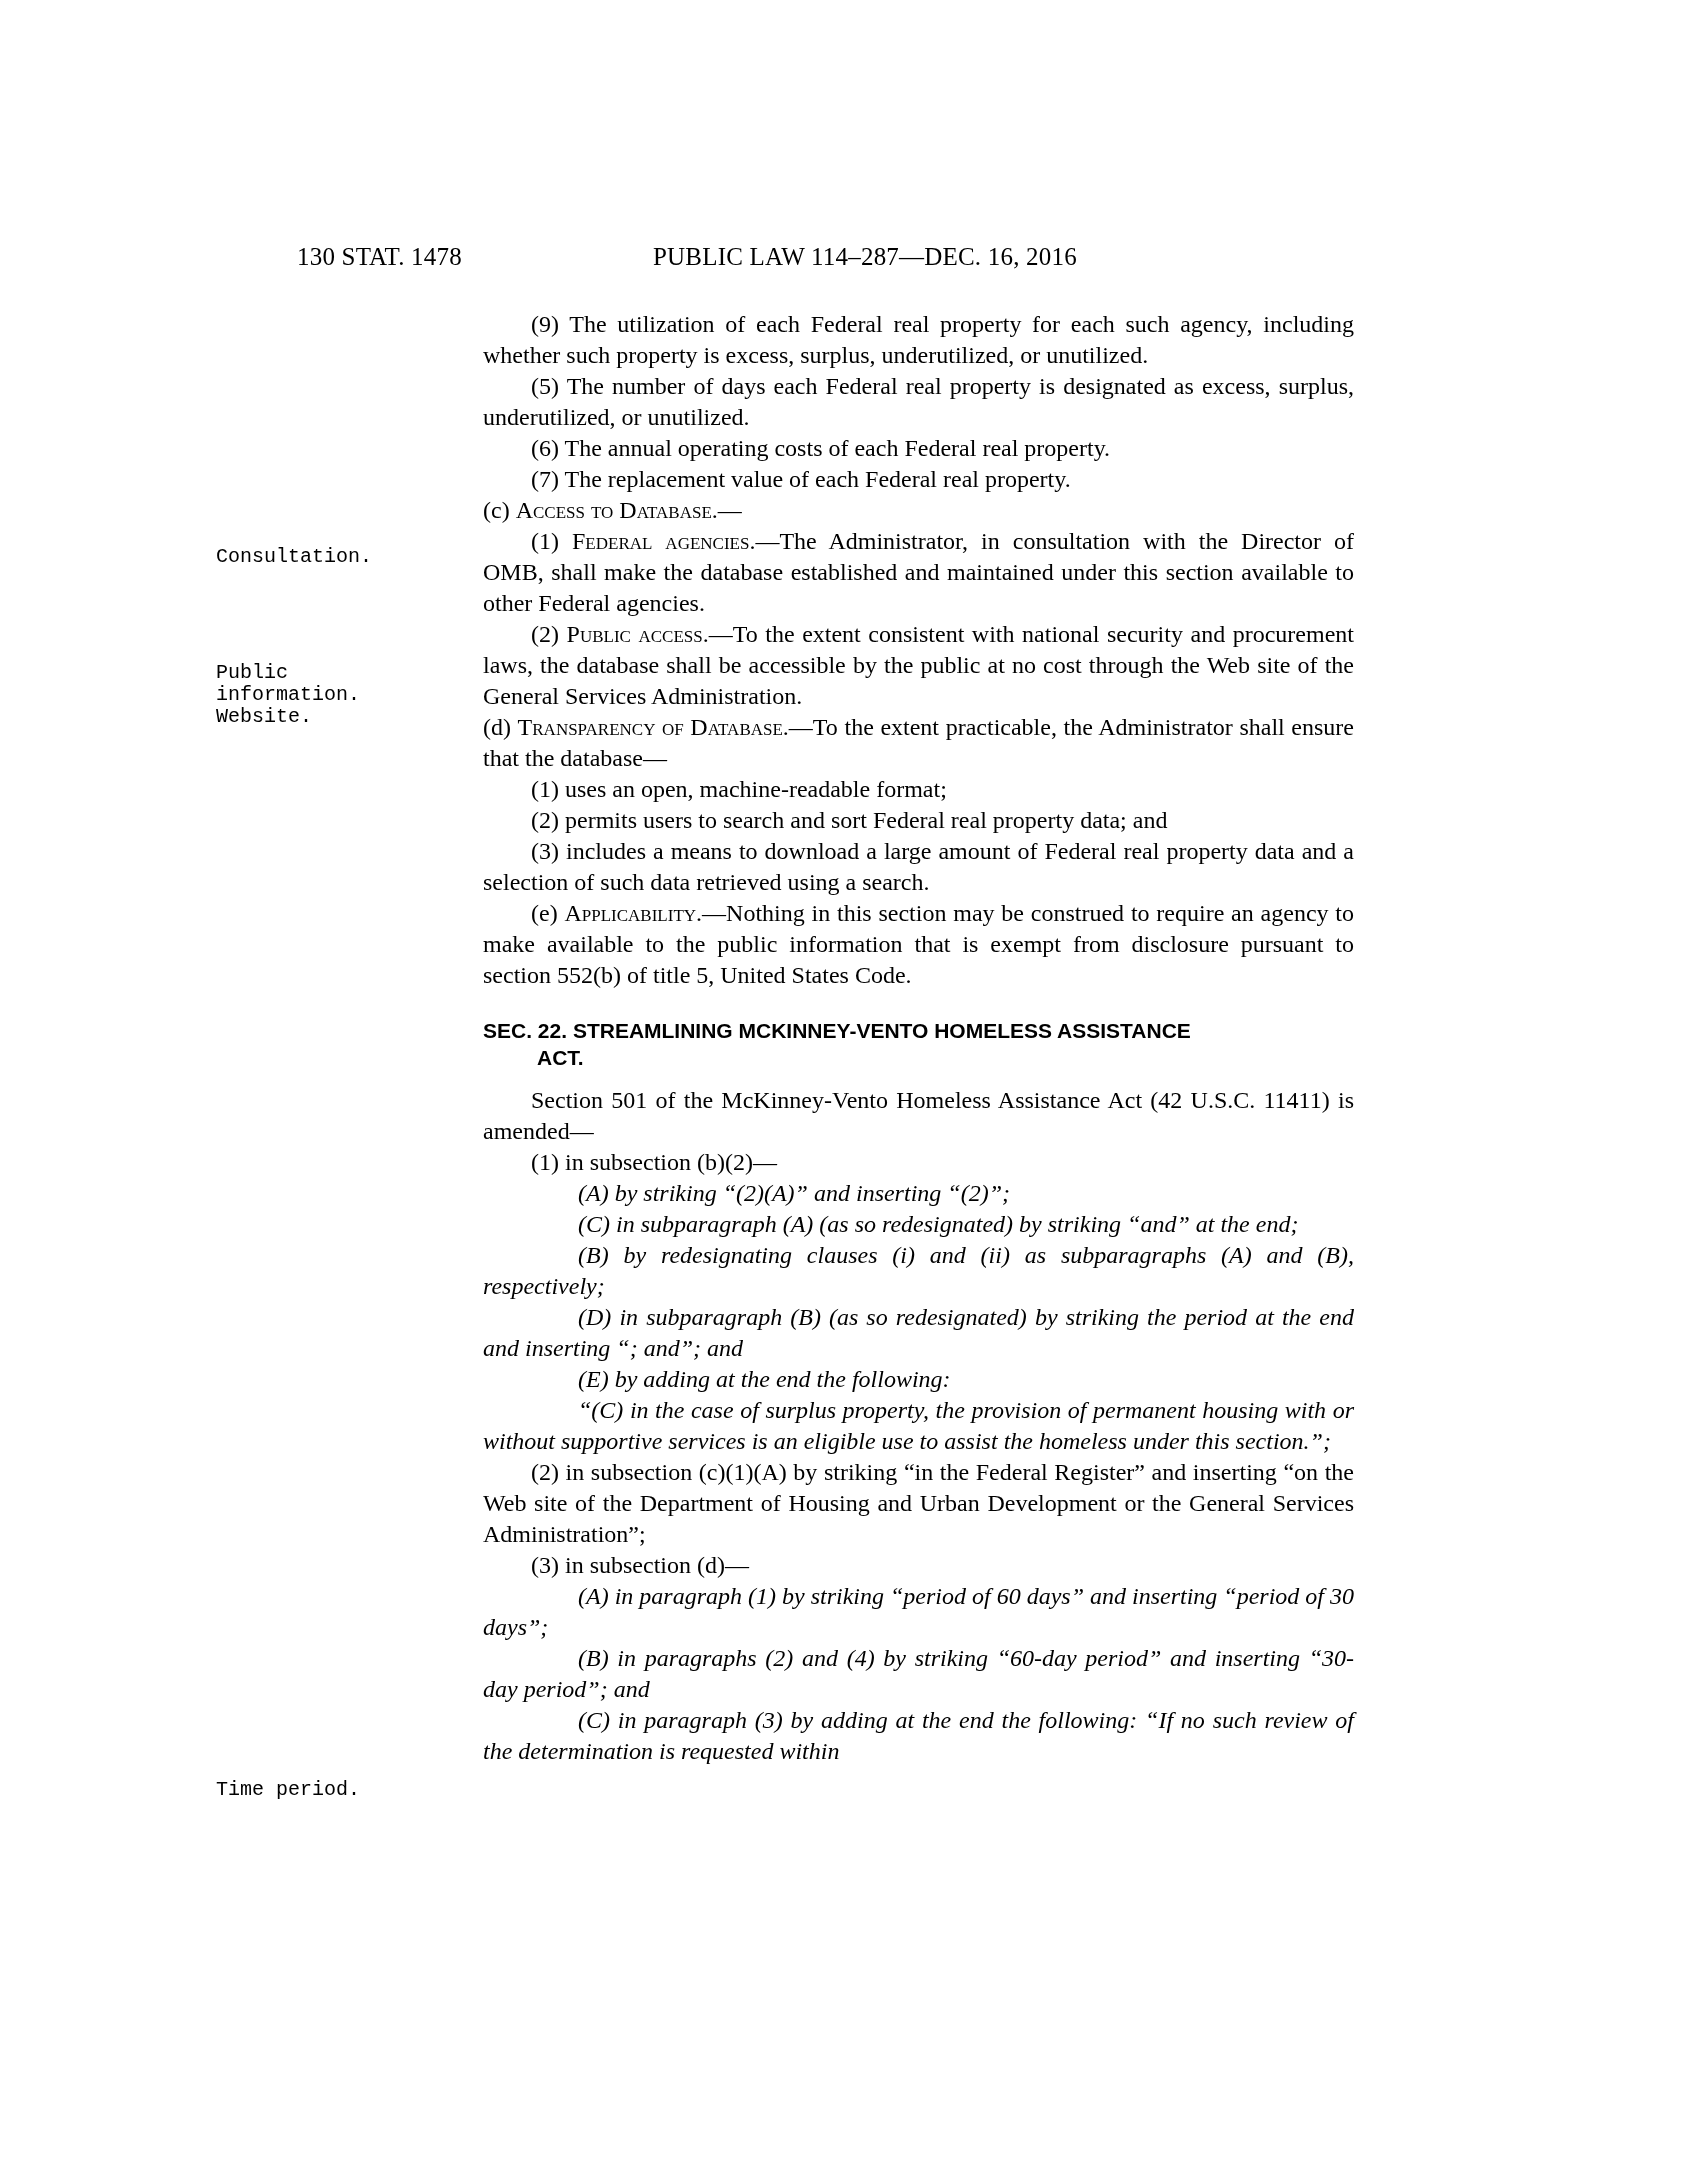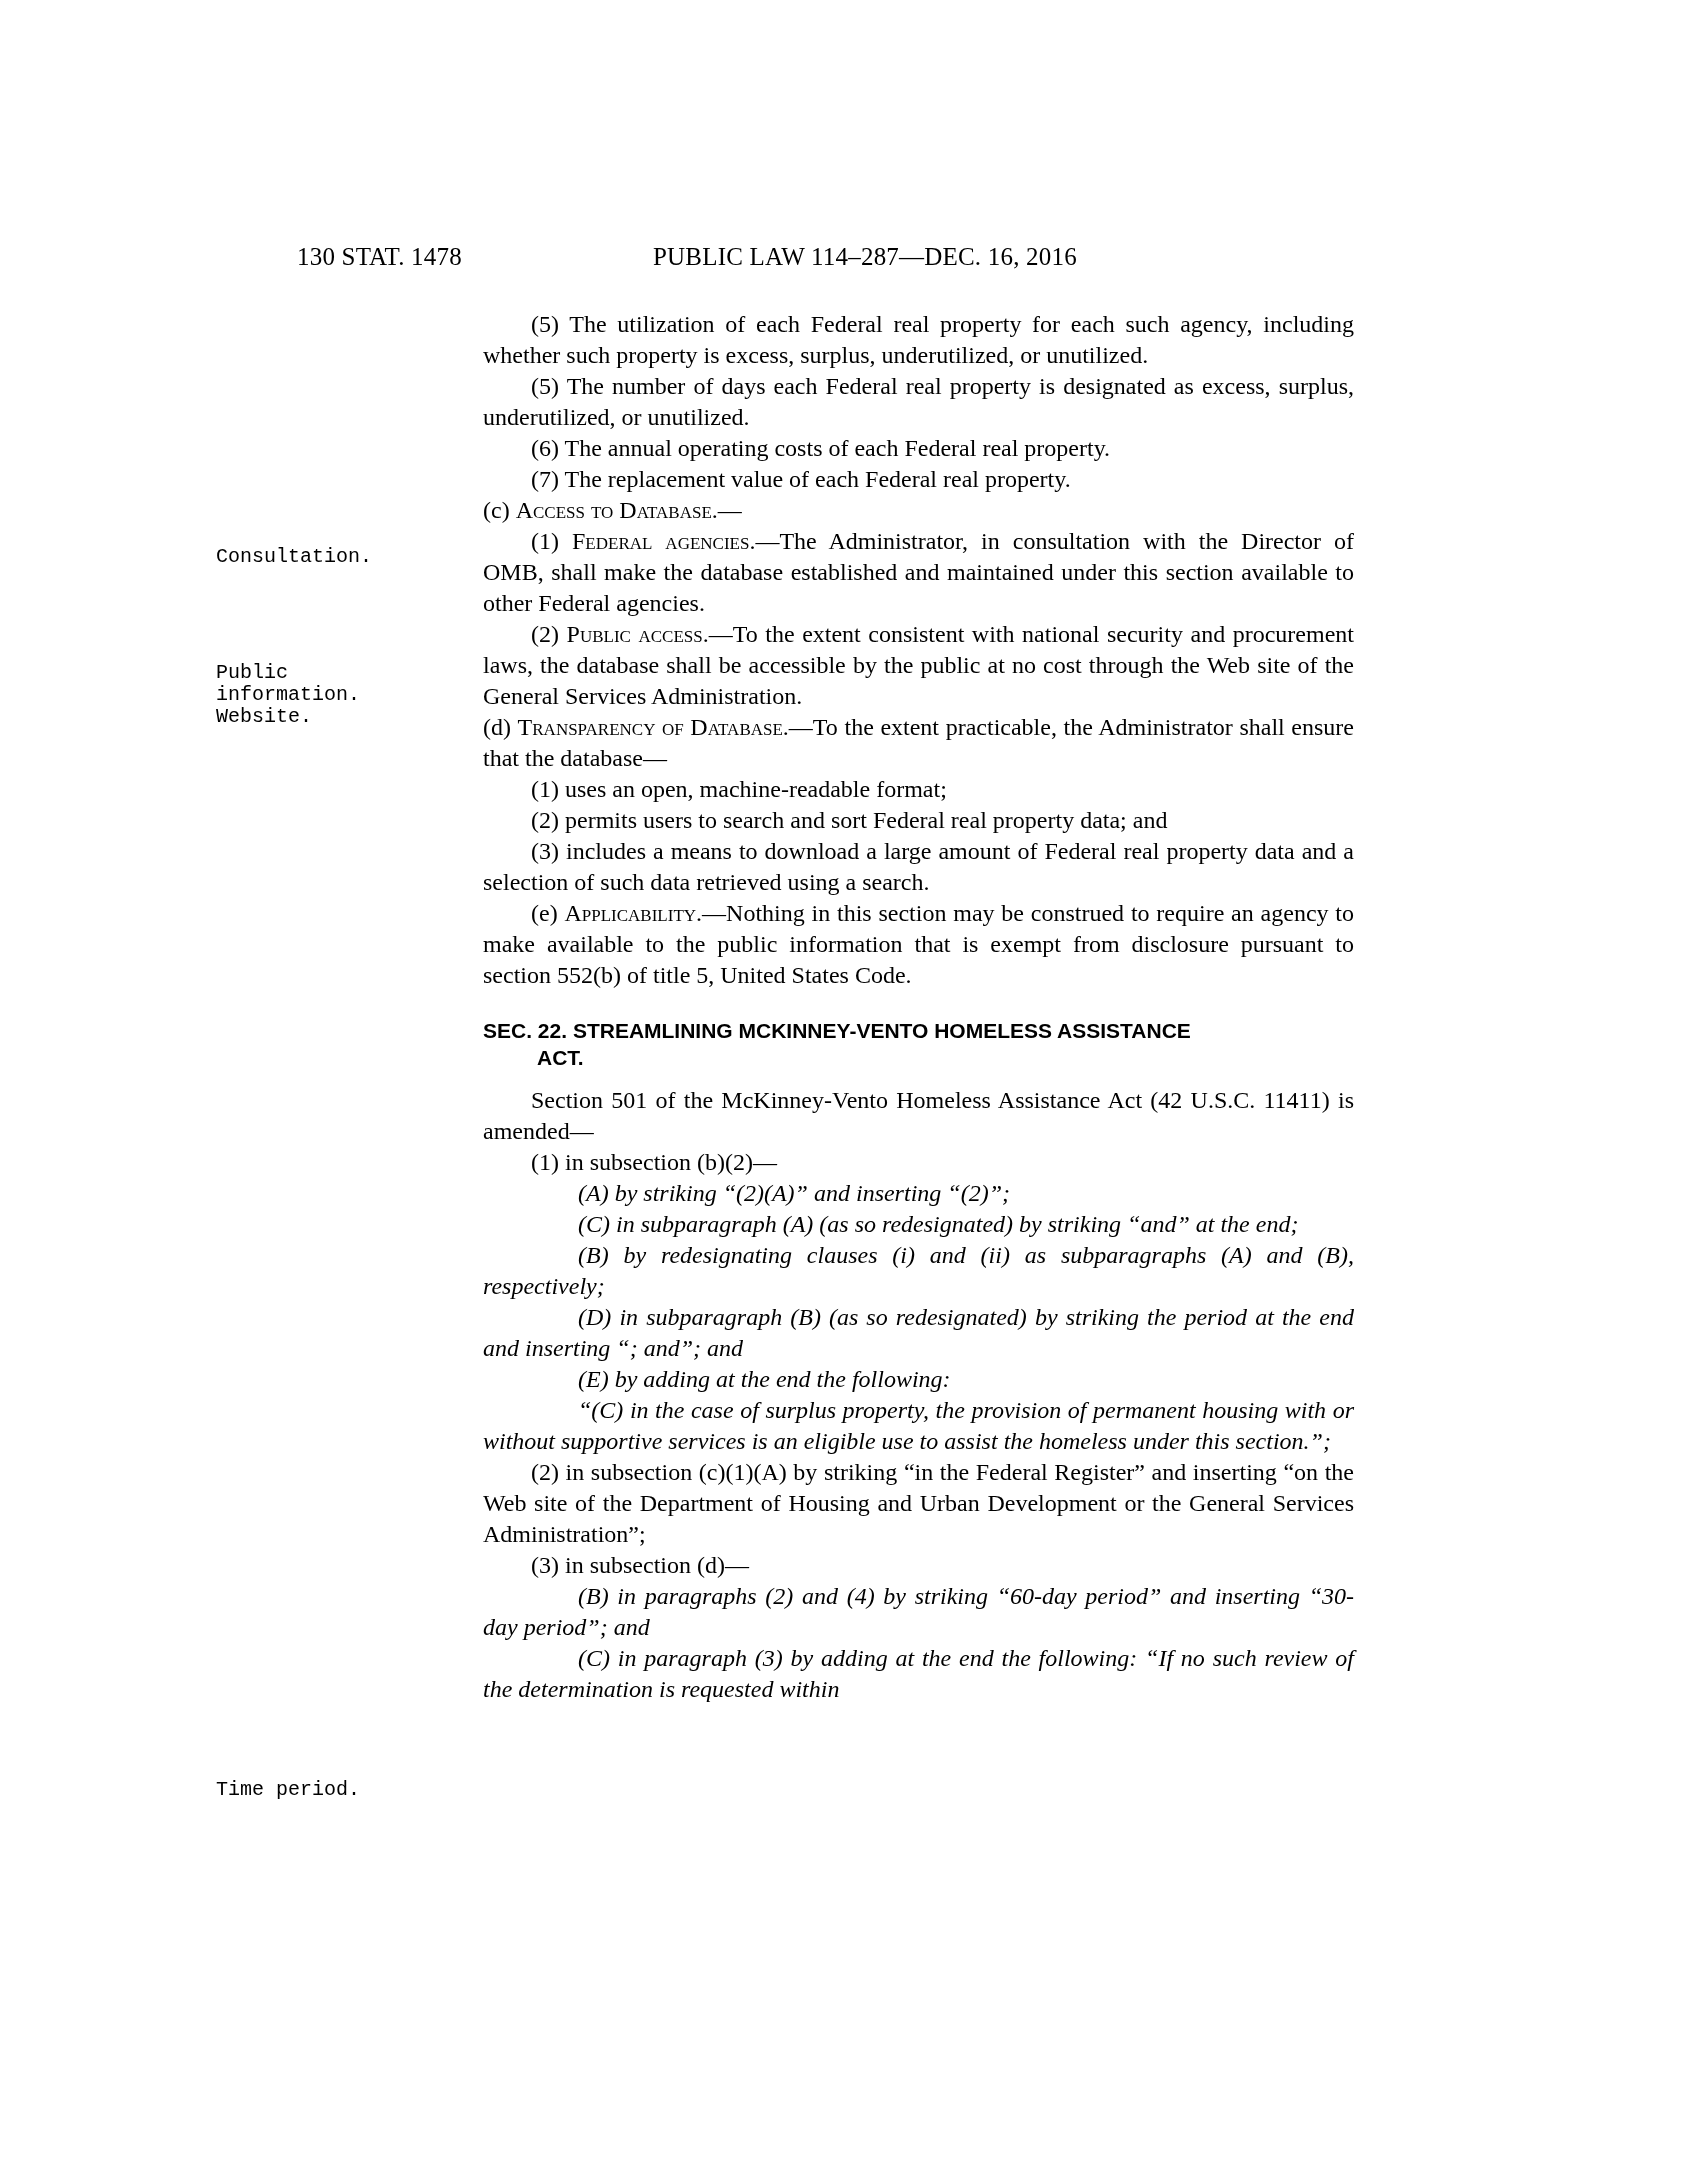--- a/index.html
+++ b/index.html
@@ -103,21 +103,21 @@
   </div>
 
   <div class="marginnote" style="top:546px;">Consultation.</div>
   <div class="marginnote" style="top:662px; white-space: pre-line;">Public
 information.
 Website.</div>
   <div class="marginnote" style="top:1779px;">Time period.</div>
 
   <div class="body-col">
 
-    <p class="hang-sub">(5) The utilization of each Federal real property for each such agency, including whether such property is excess, surplus, underutilized, or unutilized.</p>
+    <p class="hang-sub">(9) The utilization of each Federal real property for each such agency, including whether such property is excess, surplus, underutilized, or unutilized.</p>
     <p class="hang-sub">(5) The number of days each Federal real property is designated as excess, surplus, underutilized, or unutilized.</p>
     <p class="hang-sub">(6) The annual operating costs of each Federal real property.</p>
     <p class="hang-sub">(7) The replacement value of each Federal real property.</p>
 
     <p class="flush"><span>(c) </span><span class="sc">Access to Database</span><span>.—</span></p>
 
     <p class="hang-sub"><span>(1) </span><span class="sc">Federal agencies</span><span>.—The Administrator, in consultation with the Director of OMB, shall make the database established and maintained under this section available to other Federal agencies.</span></p>
 
     <p class="hang-sub"><span>(2) </span><span class="sc">Public access</span><span>.—To the extent consistent with national security and procurement laws, the database shall be accessible by the public at no cost through the Web site of the General Services Administration.</span></p>
 
@@ -137,18 +137,19 @@
     <p class="hang-sub">Section 501 of the McKinney-Vento Homeless Assistance Act (42 U.S.C. 11411) is amended—</p>
     <p class="hang-sub">(1) in subsection (b)(2)—</p>
     <p class="hang-sub2">(A) by striking “(2)(A)” and inserting “(2)”;</p>
     <p class="hang-sub2">(C) in subparagraph (A) (as so redesignated) by striking “and” at the end;</p>
     <p class="hang-sub2">(B) by redesignating clauses (i) and (ii) as subparagraphs (A) and (B), respectively;</p>
     <p class="hang-sub2">(D) in subparagraph (B) (as so redesignated) by striking the period at the end and inserting “; and”; and</p>
     <p class="hang-sub2">(E) by adding at the end the following:</p>
     <p class="hang-sub2">“(C) in the case of surplus property, the provision of permanent housing with or without supportive services is an eligible use to assist the homeless under this section.”;</p>
     <p class="hang-sub">(2) in subsection (c)(1)(A) by striking “in the Federal Register” and inserting “on the Web site of the Department of Housing and Urban Development or the General Services Administration”;</p>
     <p class="hang-sub">(3) in subsection (d)—</p>
+    <p class="hang-sub2">(A) in paragraph (1) by striking “period of 60 days” and inserting “period of 30 days”;</p>
     <p class="hang-sub2">(B) in paragraphs (2) and (4) by striking “60-day period” and inserting “30-day period”; and</p>
     <p class="hang-sub2">(C) in paragraph (3) by adding at the end the following: “If no such review of the determination is requested within</p>
 
   </div>
 </div>
 
 
 </body></html>

